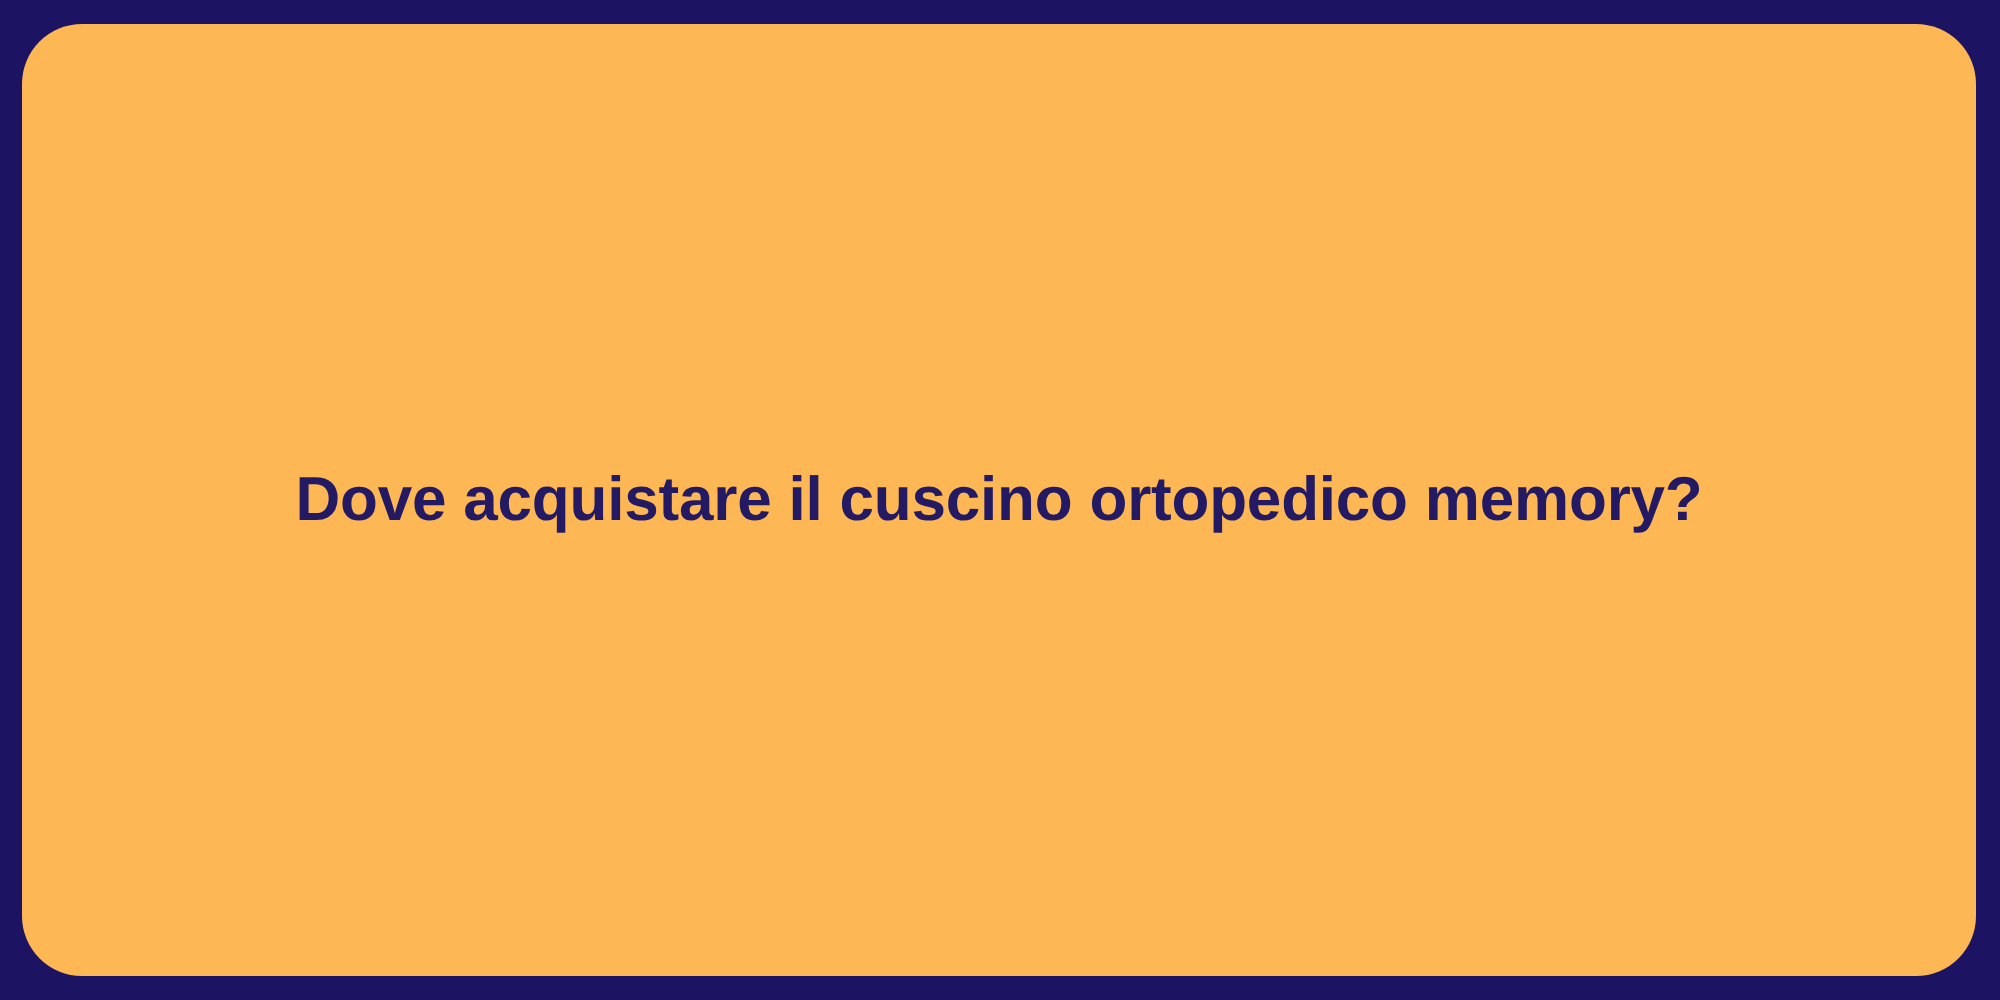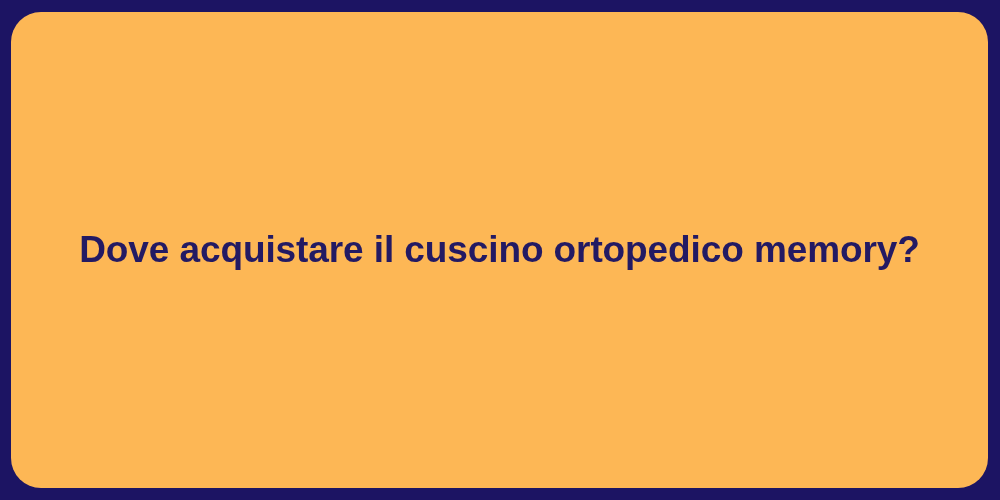--- a/index.html
+++ b/index.html
@@ -34,21 +34,21 @@
     justify-content: center;
     overflow: hidden;
   }
 
   .headline {
     margin: 0;
     padding: 0 40px;
     text-align: center;
     color: #231a63;
     font-family: "Liberation Sans", sans-serif;
-    font-size: 37px;
+    font-size: 31px;
     font-weight: 700;
     letter-spacing: -0.1px;
     line-height: 1.2;
     white-space: nowrap;
   }
 </style>
 </head>
 <body>
 
 <div class="frame">

